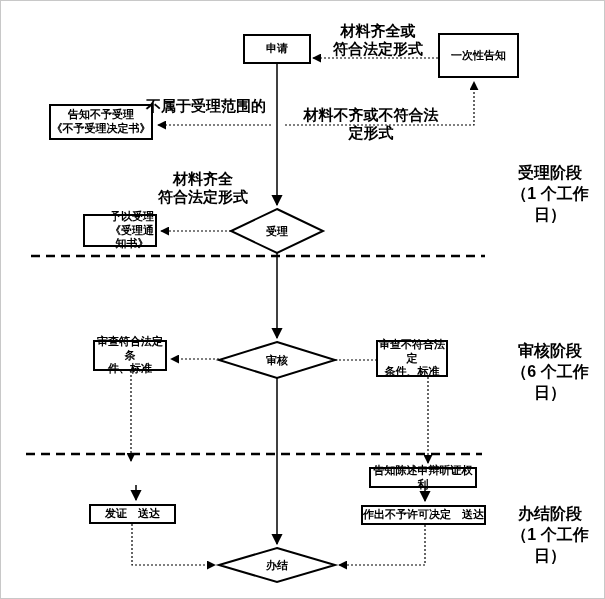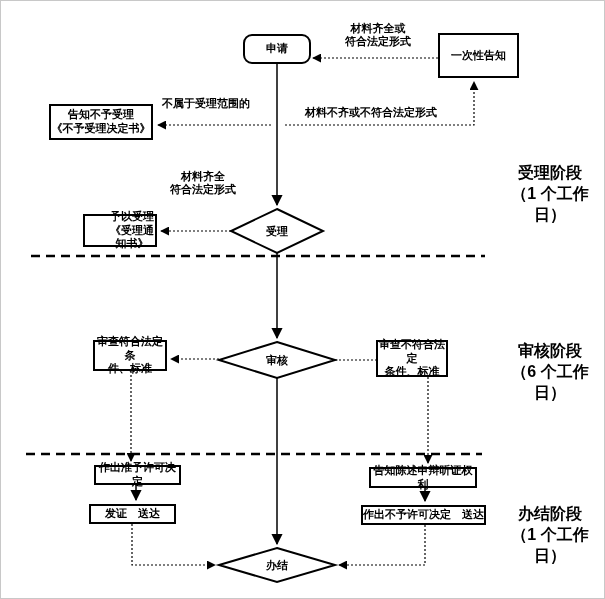--- a/index.html
+++ b/index.html
@@ -14,21 +14,21 @@
     display:flex;align-items:center;justify-content:center;text-align:center;
     font-size:11px;font-weight:bold;color:#000;line-height:1.25;white-space:pre-line;
     z-index:2;
   }
   .dlabel{
     position:absolute;display:flex;align-items:center;justify-content:center;
     font-size:11px;font-weight:bold;color:#000;text-align:left;z-index:2;
     white-space:pre-line;
   }
   .lbl{
-    position:absolute;font-size:11px;font-weight:bold;color:#000;text-align:center;
+    position:absolute;font-size:15px;font-weight:bold;color:#000;text-align:center;
     line-height:1.2;white-space:pre-line;z-index:2;
   }
   .stage{
     position:absolute;font-size:16px;font-weight:bold;color:#000;text-align:center;
     line-height:1.3;white-space:pre-line;z-index:2;
   }
   svg{position:absolute;left:0;top:0;z-index:1;}
 </style>
 </head>
 <body>
@@ -60,37 +60,36 @@
     <line x1="130" y1="370" x2="130" y2="460" stroke="#000" stroke-width="1.2" stroke-dasharray="2 2" marker-end="url(#arr)"></line>
     <line x1="427" y1="376" x2="427" y2="462" stroke="#000" stroke-width="1.2" stroke-dasharray="2 2" marker-end="url(#arr)"></line>
     <polyline points="131,523 131,564 214,564" fill="none" stroke="#000" stroke-width="1.2" stroke-dasharray="2 2" marker-end="url(#arr)"></polyline>
     <polyline points="424,524 424,564 338,564" fill="none" stroke="#000" stroke-width="1.2" stroke-dasharray="2 2" marker-end="url(#arr)"></polyline>
 
     <polygon points="276,208 322,230 276,252 230,230" fill="#fff" stroke="#000" stroke-width="2"></polygon>
     <polygon points="276,341 334,359 276,377 218,359" fill="#fff" stroke="#000" stroke-width="2"></polygon>
     <polygon points="276,547 334,564 276,581 218,564" fill="#fff" stroke="#000" stroke-width="2"></polygon>
   </svg>
 
-  <div class="node" style="left:242px;top:33px;width:68px;height:30px;border-radius:9px;">申请</div>
+  <div class="node" style="left:242px;top:33px;width:68px;height:30px;">申请</div>
 
   <div class="node" style="left:437px;top:32px;width:81px;height:45px;">一次性告知</div>
 
   <div class="node" style="left:48px;top:103px;width:104px;height:36px;">告知不予受理
 《不予受理决定书》</div>
 
   <div class="node" style="left:82px;top:213px;width:74px;height:33px;padding-left:24px;">予以受理
 《受理通知书》</div>
 
   <div class="node" style="left:92px;top:339px;width:74px;height:31px;">审查符合法定条
 件、标准</div>
 
   <div class="node" style="left:375px;top:339px;width:72px;height:37px;">审查不符合法定
 条件、标准</div>
 
-  <div class="node" style="left:93px;top:464px;width:87px;height:20px;">作出准予许可决定</div>
 
   <div class="node" style="left:88px;top:503px;width:87px;height:20px;">发证　送达</div>
 
   <div class="node" style="left:368px;top:466px;width:108px;height:21px;">告知陈述申辩听证权利</div>
 
   <div class="node" style="left:360px;top:504px;width:125px;height:20px;">作出不予许可决定　送达</div>
 
   <div class="dlabel" style="left:246px;top:219px;width:60px;height:22px;">受理</div>
   <div class="dlabel" style="left:246px;top:348px;width:60px;height:22px;">审核</div>
   <div class="dlabel" style="left:246px;top:553px;width:60px;height:22px;">办结</div>

